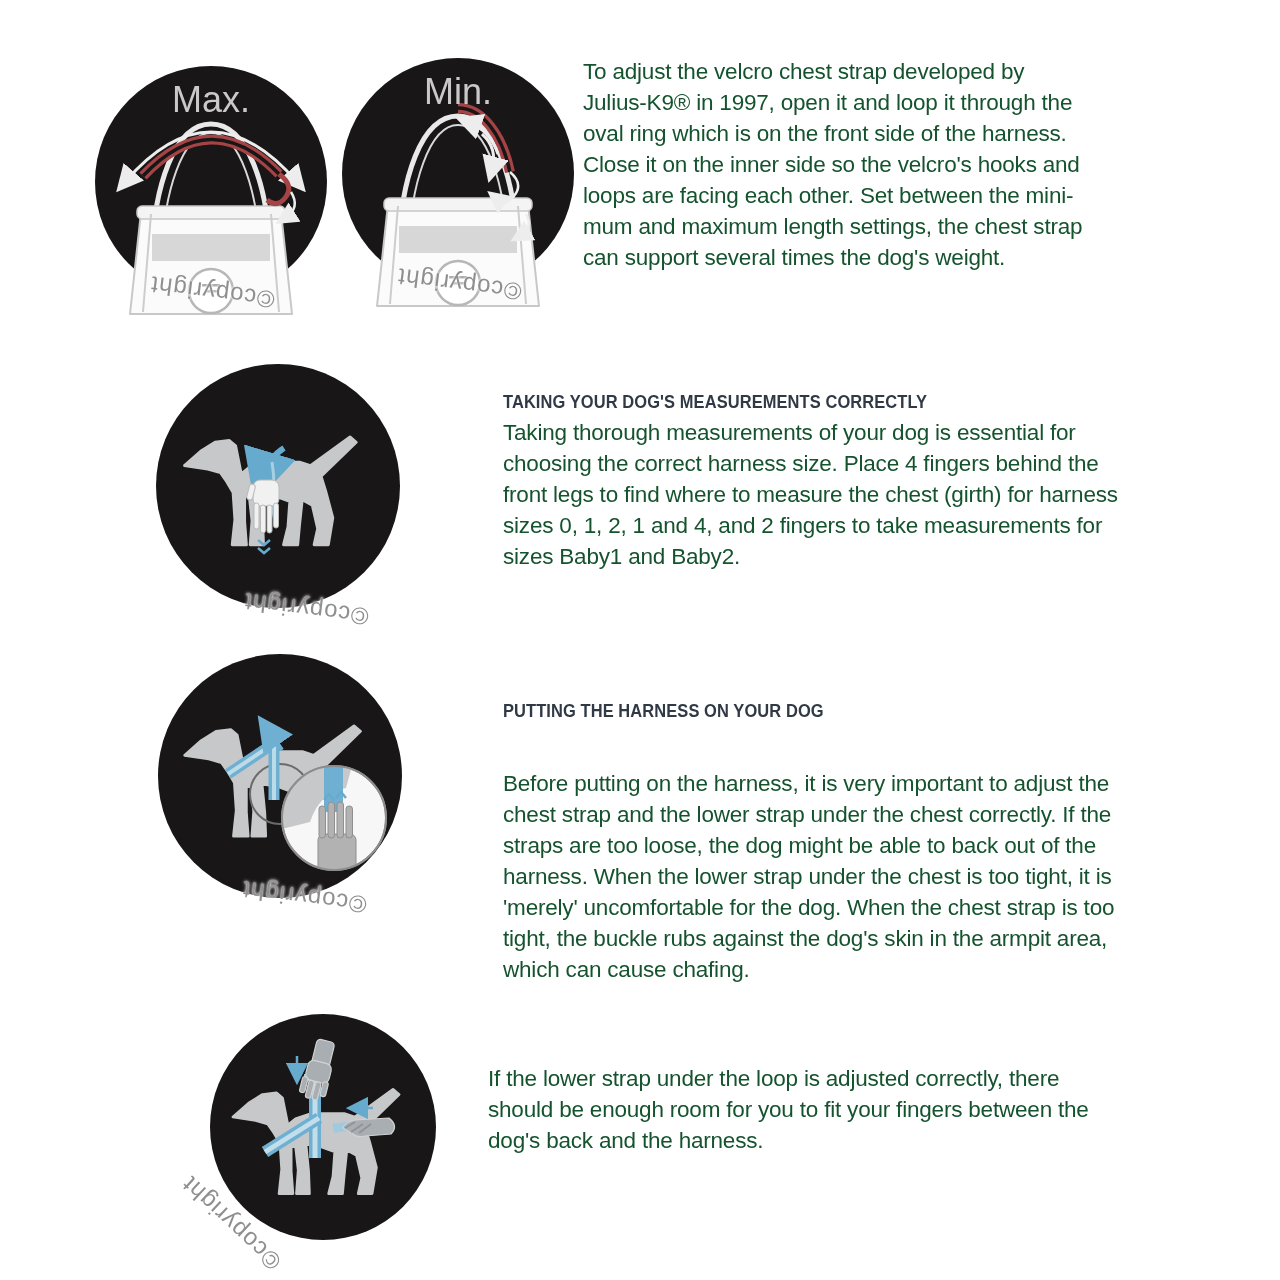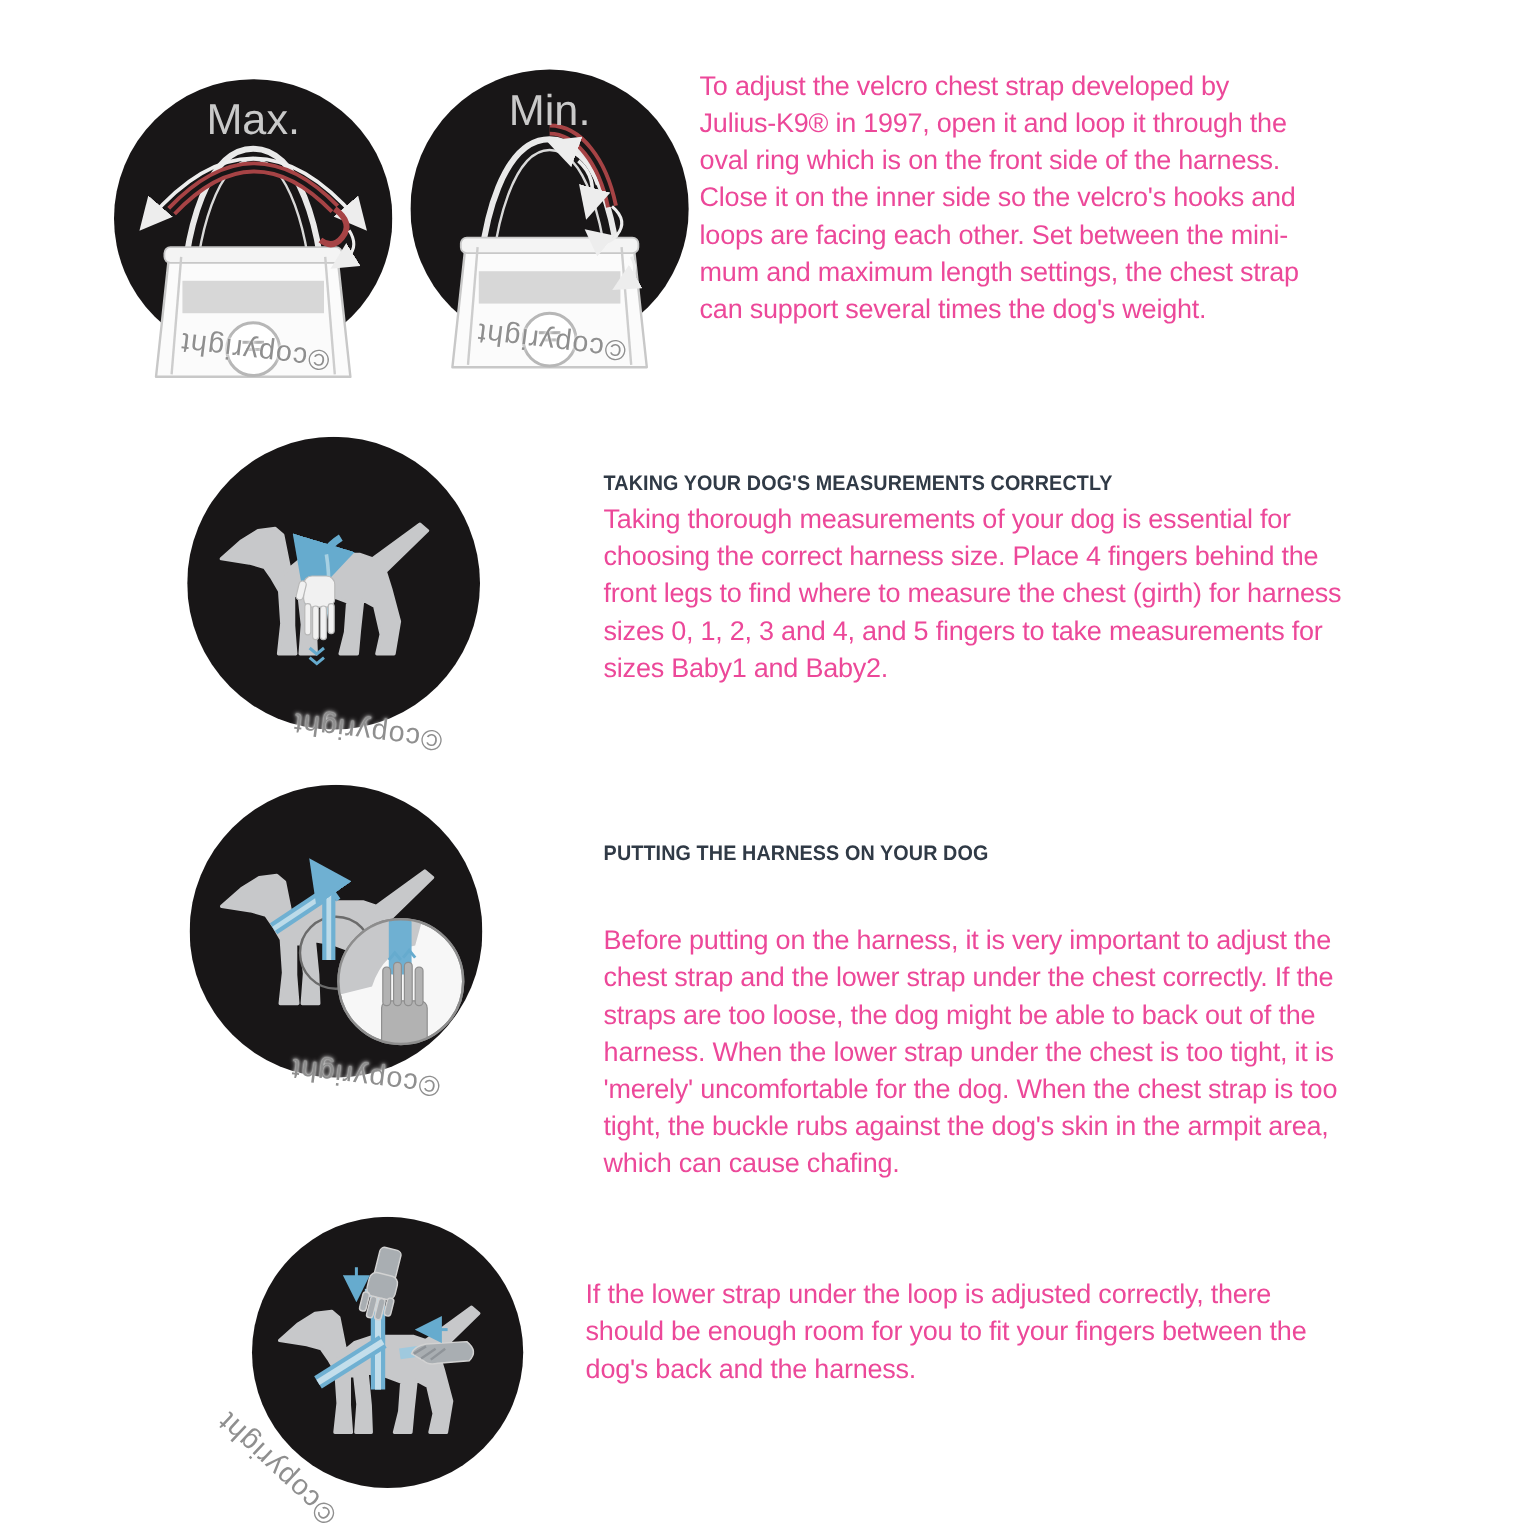--- a/index.html
+++ b/index.html
@@ -1,19 +1,19 @@
 <!DOCTYPE html>
 <html><head>
 <meta charset="utf-8">
 <style>
   html,body{margin:0;padding:0;background:#ffffff;}
   .page{position:relative;width:1156px;height:1280px;background:#ffffff;overflow:hidden;
         font-family:"Liberation Sans",sans-serif;}
   .circ-wrap{position:absolute;}
-  .body-text{position:absolute;margin:0;font-size:22.5px;line-height:31px;color:#ec4899;
+  .body-text{position:absolute;margin:0;font-size:22.5px;line-height:31px;color:#14532d;
              letter-spacing:-0.2px;white-space:pre-line;}
   .sec-heading{position:absolute;margin:0;font-size:17.5px;line-height:24px;font-weight:bold;
                color:#303a46;letter-spacing:0.1px;transform:scaleX(0.94);transform-origin:left top;
                white-space:nowrap;}
   .copyright{position:absolute;font-size:24px;color:#8f8f8f;letter-spacing:1px;white-space:nowrap;
              transform:rotate(187deg);
              text-shadow:0 0 4px rgba(255,255,255,.95),0 0 2px rgba(255,255,255,.95);}
   .copyright.diag{transform:rotate(223deg);}
   svg text{font-family:"Liberation Sans",sans-serif;}
 </style>
@@ -123,21 +123,21 @@
       <path d="M102,176 l6,5 l6,-5" fill="none" stroke="#66abce" stroke-width="2.5"></path>
       <path d="M102,184 l6,5 l6,-5" fill="none" stroke="#66abce" stroke-width="2.5"></path>
     </svg>
     <div class="copyright" style="left:88px;top:231px">©copyright</div>
   </div>
 
   <h2 class="sec-heading" style="left:503px;top:390px">TAKING YOUR DOG'S MEASUREMENTS CORRECTLY</h2>
   <p class="body-text" style="left:503px;top:417px;width:690px">Taking thorough measurements of your dog is essential for
 choosing the correct harness size. Place 4 fingers behind the
 front legs to find where to measure the chest (girth) for harness
-sizes 0, 1, 2, 3 and 4, and 5 fingers to take measurements for
+sizes 0, 1, 2, 1 and 4, and 2 fingers to take measurements for
 sizes Baby1 and Baby2.</p>
 
   <div class="circ-wrap" style="left:158px;top:654px;width:244px;height:282px">
     <svg width="244" height="282" viewBox="0 0 244 282">
       <defs>
         <marker id="ab2" markerWidth="9" markerHeight="9" refX="4.5" refY="4.5" orient="auto-start-reverse">
           <path d="M0,0 L9,4.5 L0,9 z" fill="#6fb0d2"></path>
         </marker>
         <clipPath id="mgc">
             <circle cx="176" cy="164" r="52"></circle>

